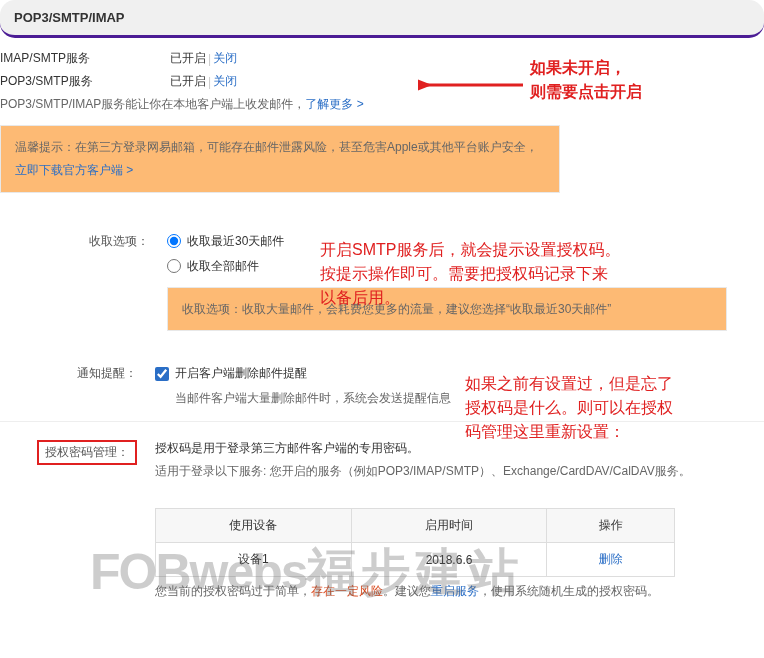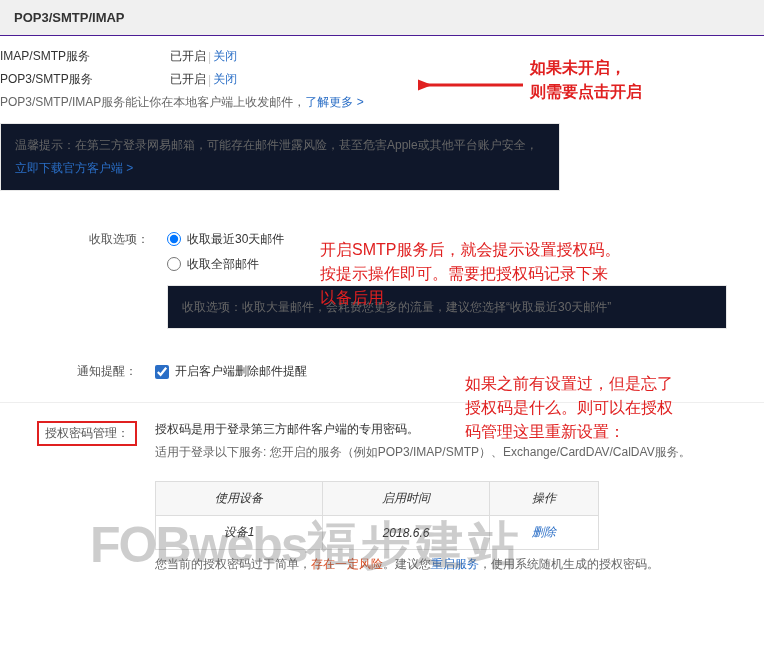--- a/index.html
+++ b/index.html
@@ -1,31 +1,31 @@
 <!DOCTYPE html>
 <html><head>
 <meta charset="utf-8">
 <style>
   * { box-sizing: border-box; margin: 0; padding: 0; }
   body { font-family: "Microsoft YaHei", Arial, sans-serif; font-size: 12px; color: #333; background: #fff; width: 764px; }
-  .header { background: #f0f0f0; padding: 10px 14px; font-weight: bold; font-size: 13px; border-bottom: 1px solid #4c1d95; }
+  .header { background: #f0f0f0; padding: 10px 14px; font-weight: bold; font-size: 13px; border-bottom: 3px solid #4c1d95; border-radius: 15px; }
   .section { display: flex; padding: 12px 0 0 0; }
   .label-col { width: 155px; text-align: right; padding-right: 18px; color: #555; flex-shrink:0; }
   .content-col { flex: 1; padding-right: 29px; }
   .svc-row { display: flex; align-items: center; margin-bottom: 6px; }
   .svc-name { width: 170px; }
   .svc-status { color: #333; }
   .svc-divider { color: #ccc; margin: 0 2px; }
   .link { color: #2a6ec6; cursor: pointer; }
   .desc { color: #666; margin-top: 4px; }
-  .tip-box { border: 1px solid #e8e8e8; background: #0f172a; padding: 10px 14px; color: #666; margin-top: 12px; line-height: 1.9; font-size: 12px; width: 560px; }
+  .tip-box { border: 1px solid #e8e8e8; background: #fdba74; padding: 10px 14px; color: #666; margin-top: 12px; line-height: 1.9; font-size: 12px; width: 560px; }
   .radio-row, .check-row { display: flex; align-items: center; margin-bottom: 8px; gap: 6px; }
   .radio-row input, .check-row input { width: 14px; height: 14px; }
   .sub-note { color: #666; margin-left: 20px; }
-  .table { border-collapse: collapse; width: 444px; margin-top: 20px; font-style: italic; }
+  .table { border-collapse: collapse; width: 520px; margin-top: 28px; }
   .table th, .table td { border: 1px solid #ddd; padding: 8px 10px; text-align: center; font-weight: normal; }
   .table th { background: #f7f7f7; }
   .red-box { border: 2px solid #e02020; padding: 2px 6px; display: inline-block; }
   .anno { position: absolute; color: #e02020; font-size: 16px; line-height: 1.5; font-weight: 500; white-space: nowrap; pointer-events:none; }
   .arrow-svg { position: absolute; pointer-events:none; }
   .container { position: relative; width: 764px; }
   .warn { color: #d84a1f; }
   .watermark { position: absolute; left: 90px; bottom: -6px; font-size: 50px; font-weight: 900; color: rgba(100,100,100,0.32); letter-spacing: -2px; font-family: Arial, sans-serif; white-space: nowrap; pointer-events:none; user-select:none; }
   .watermark .cn { font-family: "Microsoft YaHei"; letter-spacing: 4px; text-align: right; }
   hr.sep { border: none; border-top: 1px solid #eee; margin: 14px 0 0 0; }
@@ -77,20 +77,21 @@
   </div>
 </div>
 
 <div class="section" style="margin-top:22px;">
   <div class="label-col">通知提醒：</div>
   <div class="content-col">
     <label class="check-row">
       <input type="checkbox" checked="" style="accent-color: rgb(42, 110, 198);">
       <span>开启客户端删除邮件提醒</span>
     </label>
+    <div class="sub-note">当邮件客户端大量删除邮件时，系统会发送提醒信息</div>
   </div>
 </div>
 
 <hr class="sep">
 
 <div class="section" style="margin-top:6px;">
   <div class="label-col">
     <span class="red-box">授权密码管理：</span>
   </div>
   <div class="content-col">

